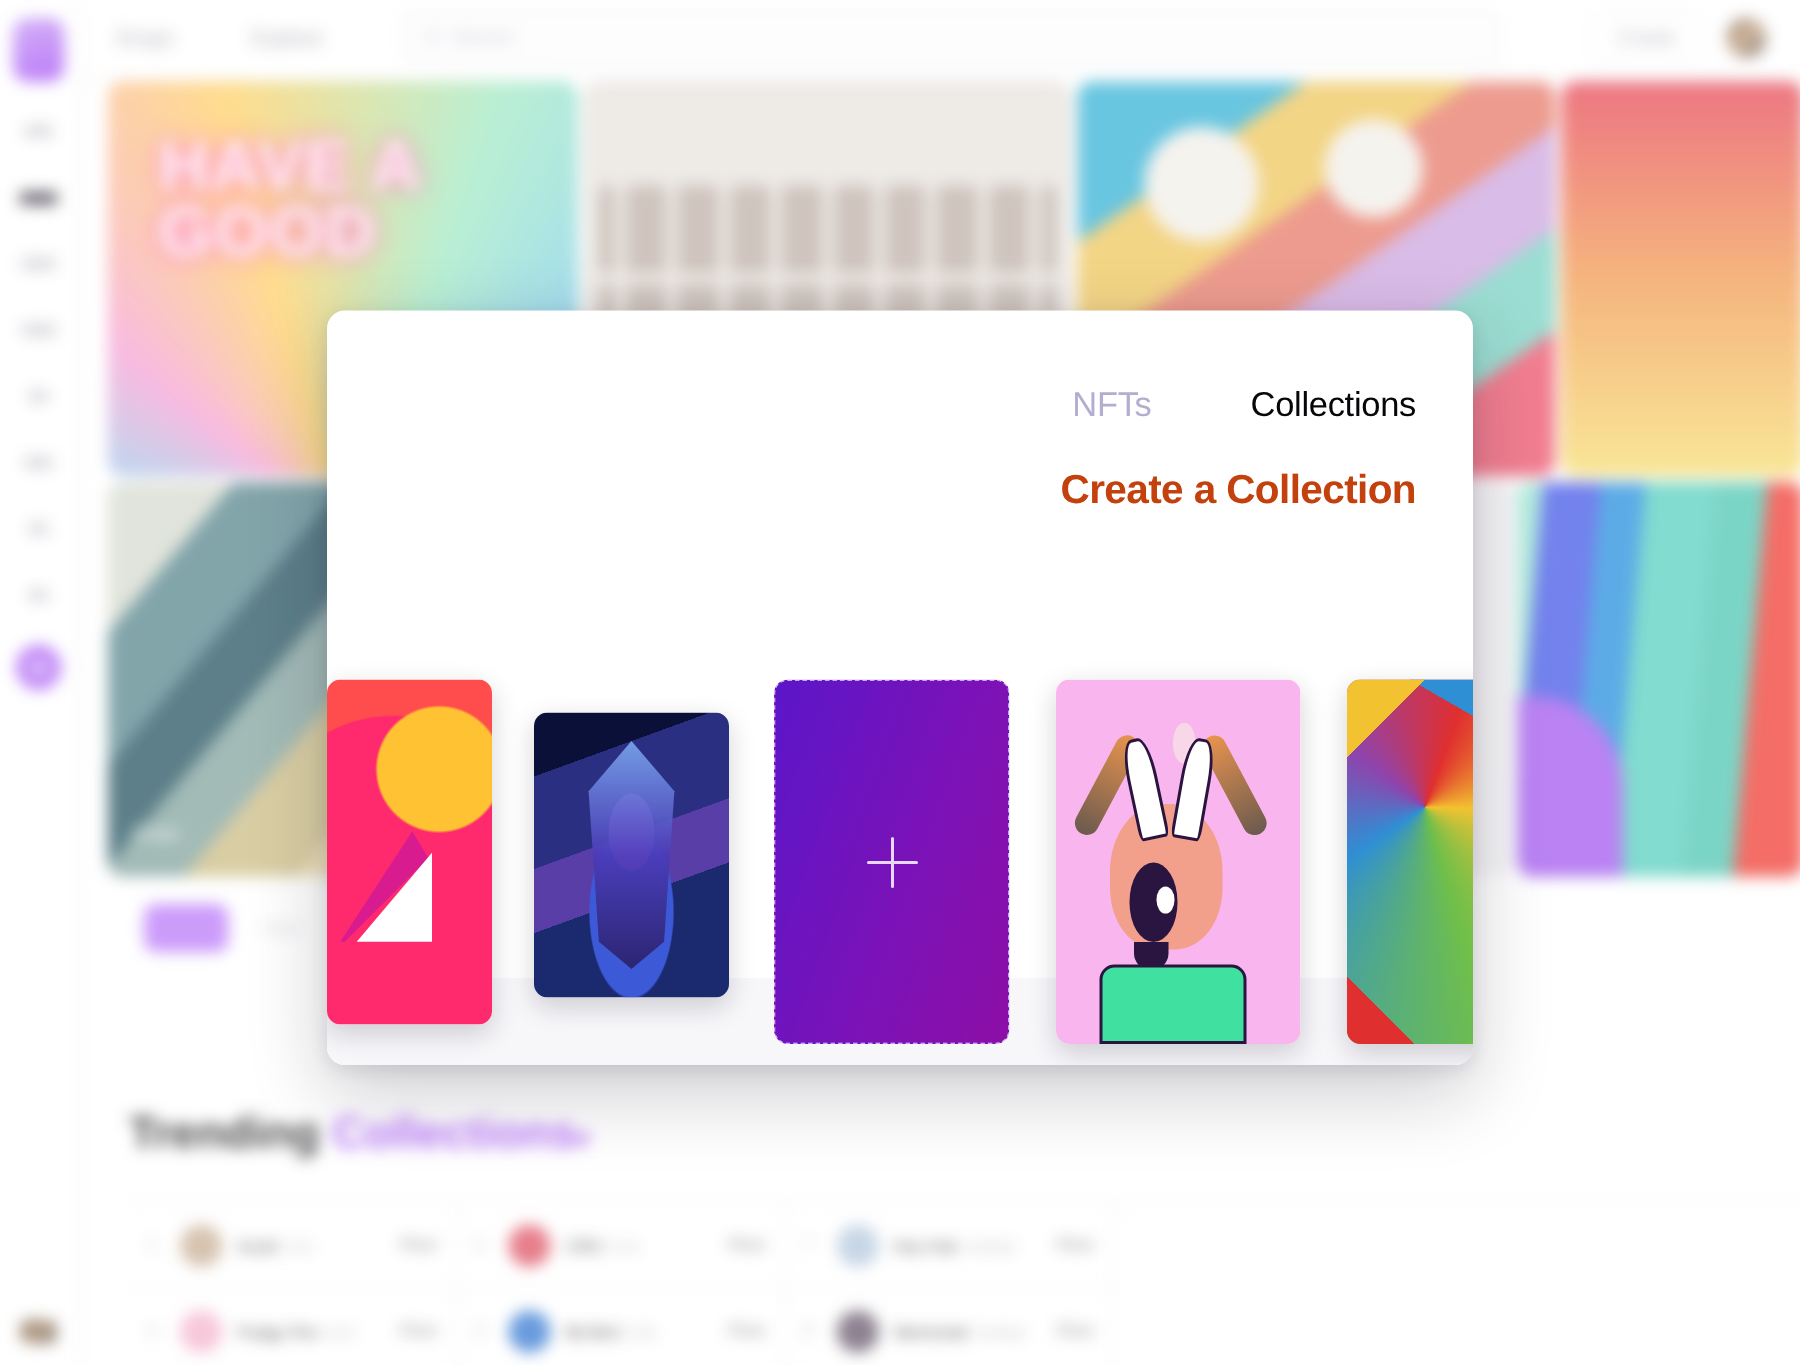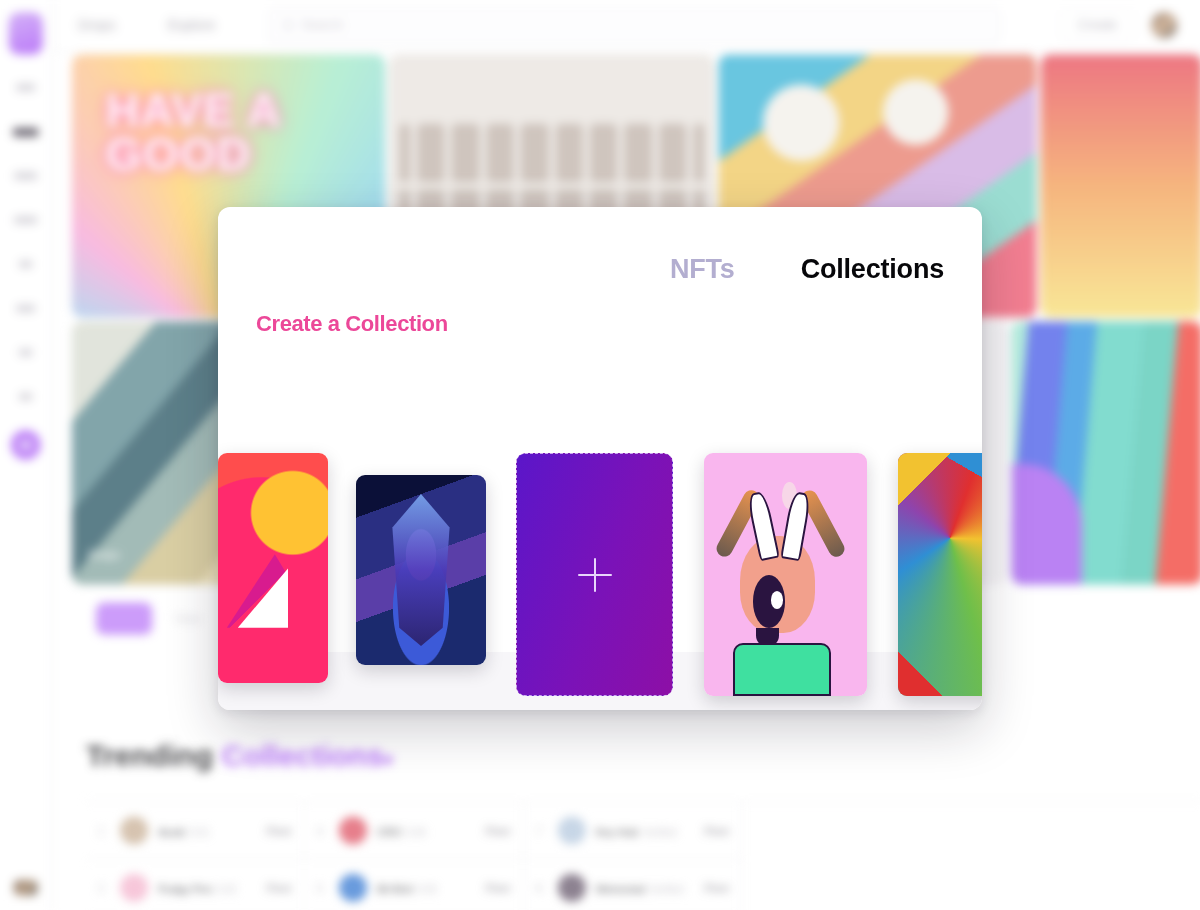--- a/index.html
+++ b/index.html
@@ -166,26 +166,26 @@
   .modal {
     position: absolute; left: 218px; top: 207px; width: 764px; height: 503px;
     background: #ffffff; border-radius: 12px;
     box-shadow: 0 18px 52px rgba(22,18,36,.22), 0 3px 12px rgba(22,18,36,.10);
     overflow: hidden; display: flex; flex-direction: column;
   }
   .modal-tabs {
     display: flex; justify-content: flex-end; align-items: center; gap: 66px;
     padding: 38px 38px 0 0; height: 86px;
   }
-  .tab { font-size: 27px; font-weight: 700; letter-spacing: -.2px; }
+  .tab { font-size: 23px; font-weight: 400; letter-spacing: -.2px; }
   .tab.inactive { color: #b3aed0; }
   .tab.active { color: #07070a; }
 
   .modal-body { padding: 18px 38px 0 38px; position: relative; flex: 1; }
-  .modal-title { font-size: 22px; font-weight: 700; color: #ec4899; letter-spacing: -.4px; }
+  .modal-title { font-size: 27px; font-weight: 700; color: #c2410c; letter-spacing: -.4px; text-align: right; }
   .modal-desc {
     margin-top: 14px; font-size: 14.5px; line-height: 1.52; color: #33313a; max-width: 330px;
   }
   .modal-desc a { color: #33313a; text-decoration: underline; }
   .btn-create {
     position: absolute; right: 38px; top: 162px;
     background: #0b0b0e; color: #ffffff; border: none;
     font-family: "Liberation Sans", sans-serif;
     font-size: 17px; font-weight: 700;
     padding: 14px 26px; border-radius: 9px; cursor: pointer;

